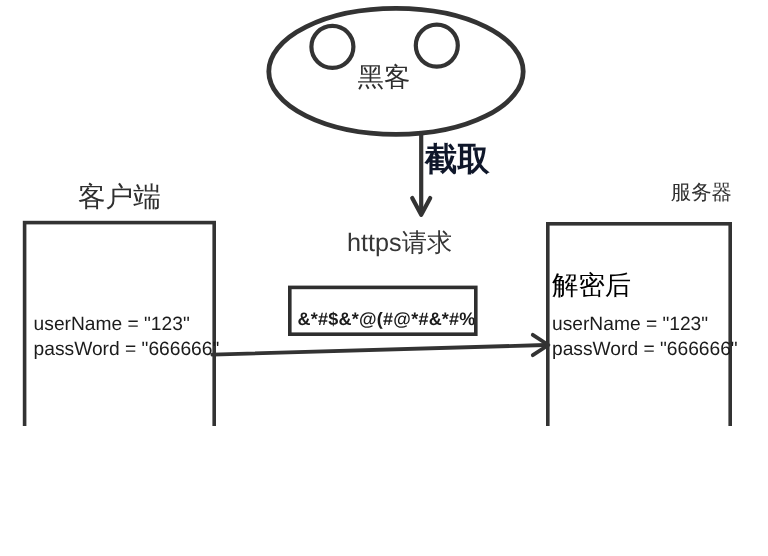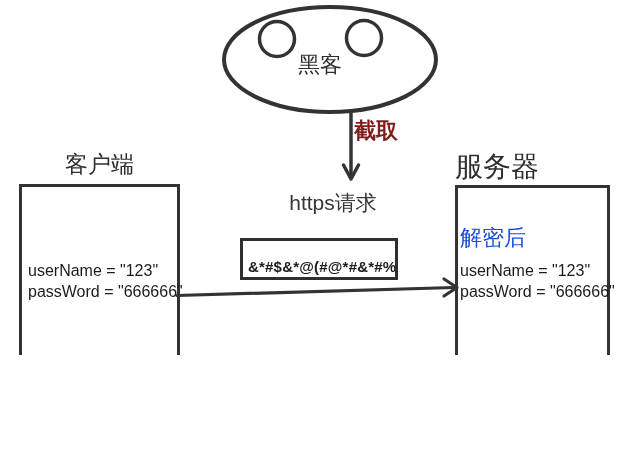--- a/index.html
+++ b/index.html
@@ -31,22 +31,22 @@
   .hacker-label {
     left: 270px;
     top: 53px;
     width: 100px;
     text-align: center;
     font-size: 22px;
   }
   .intercept-label {
     left: 354px;
     top: 119px;
-    font-size: 22px;
-    color: #7f1d1d;
+    font-size: 27px;
+    color: #0f172a;
     font-weight: 600;
   }
   .https-label {
     left: 260px;
     top: 191px;
     width: 146px;
     text-align: center;
     font-size: 21px;
     color: #363636;
   }
@@ -54,22 +54,22 @@
     left: 19px;
     top: 152px;
     width: 161px;
     text-align: center;
     font-size: 23px;
   }
   .server-title {
     left: 455px;
     top: 152px;
     width: 155px;
-    text-align: left;
-    font-size: 28px;
+    text-align: right;
+    font-size: 17px;
   }
   .node-box {
     position: absolute;
     border: 3px solid #333333;
     background: transparent;
     box-sizing: border-box;
   }
   .client-box {
     left: 19px;
     top: 184px;
@@ -89,21 +89,21 @@
     white-space: nowrap;
   }
   .client-line-1 { left: 28px; top: 262px; }
   .client-line-2 { left: 28px; top: 283px; }
   .server-line-1 { left: 460px; top: 262px; }
   .server-line-2 { left: 460px; top: 283px; }
   .decrypted-label {
     left: 460px;
     top: 226px;
     font-size: 22px;
-    color: #1d4ed8;
+    color: #000000;
   }
   .encrypted-box {
     position: absolute;
     left: 240px;
     top: 238px;
     width: 158px;
     height: 42px;
     border: 3px solid #2f2f2f;
     box-sizing: border-box;
     display: flex;

